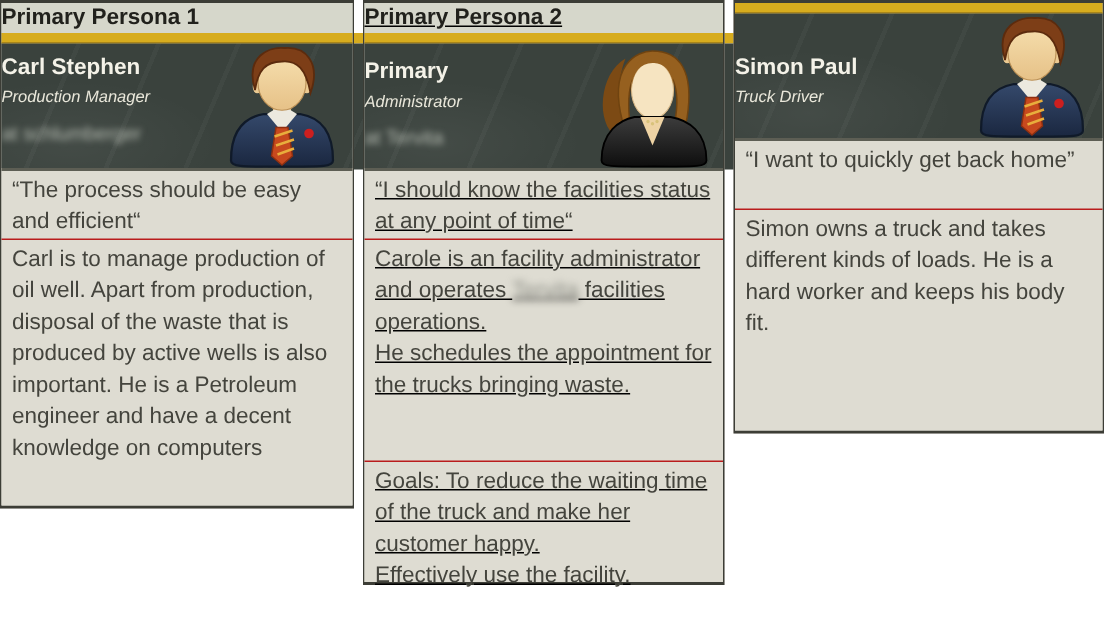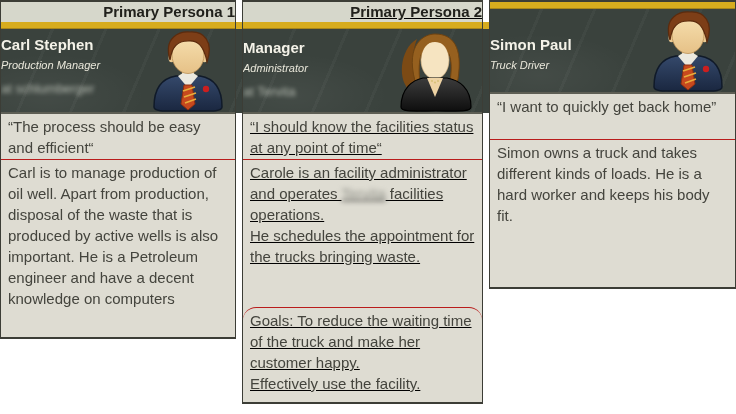--- a/index.html
+++ b/index.html
@@ -25,21 +25,21 @@
     border:1px solid #3c3d36;
     border-top-width:2px;border-bottom-width:2px;
     background:#dedcd2;
   }
   .card.c1{width:236px;}
   .card.c2{width:241px;text-decoration:underline;}
   .card.c3{width:247px;}
 
   .hdr{
     height:20px;background:#d6d7cb;color:#21211c;
-    font-size:15px;font-weight:bold;text-align:right;line-height:20px;
+    font-size:15px;font-weight:bold;text-align:left;line-height:20px;
   }
   .gold{height:7px;background:#d7ac1e;border-bottom:1px solid #a8851a;box-sizing:border-box;}
   .dark{
     position:relative;height:83px;overflow:hidden;
     background-color:#3a423d;
     background-image:
       repeating-linear-gradient(113deg, transparent 0 46px, rgba(255,255,255,0.03) 46px 49px),
       radial-gradient(140px 60px at 20% 80%, rgba(255,255,255,0.05), transparent 70%);
   }
   .stage::after{
@@ -57,21 +57,21 @@
   .cell{
     box-sizing:border-box;border-top:1px solid #b91c1c;
     padding:2px 6px 2px 7px;
     font-size:15px;line-height:21px;color:#44443d;
     white-space:pre-line;background:#dedcd2;
   }
   .quote{height:47px;border-top:2px solid #5d5e54;}
   .c1 .desc{height:178px;}
   .c2 .desc,.c3 .desc{height:148px;}
   .c1 .goals{height:69px;}
-  .c2 .goals,.c3 .goals{height:95px;border-radius:13px;}
+  .c2 .goals,.c3 .goals{height:81px;}
   .blur-word{filter:blur(2.4px);color:#8f9088;}
 </style>
 </head>
 <body>
 
 <svg width="0" height="0" style="position:absolute">
   <defs>
     <linearGradient id="suitG" x1="0" y1="0" x2="0" y2="1">
       <stop offset="0" stop-color="#35496b"></stop>
         <stop offset="1" stop-color="#1a2740"></stop>
@@ -129,21 +129,21 @@
       </div>
       <div class="cell quote">“The process should be easy and efficient“</div>
       <div class="cell desc"><span>Carl is to manage production of oil well. Apart from production, disposal of the waste that is produced by active wells  is also important. He is a Petroleum engineer and have a decent knowledge on computers</span><span class="blur-word"></span><span></span></div>
     </div>
 
     <div class="card c2">
       <div class="hdr">Primary Persona 2</div>
       <div class="gold"></div>
       <div class="dark">
         <div class="who">
-          <div class="nm">Manager</div>
+          <div class="nm">Primary</div>
           <div class="rl">Administrator</div>
           <div class="co">at Tervita</div>
         </div>
         <svg class="avatar" width="88" height="84" viewBox="0 0 88 84">
             <use href="#woman-avatar"></use>
           </svg>
       </div>
       <div class="cell quote">“I should know the facilities status at any point  of time“</div>
       <div class="cell desc"><span>Carole is an facility administrator and operates </span><span class="blur-word">Tervita</span><span> facilities operations.
 He schedules the appointment for the trucks bringing waste.</span></div>

